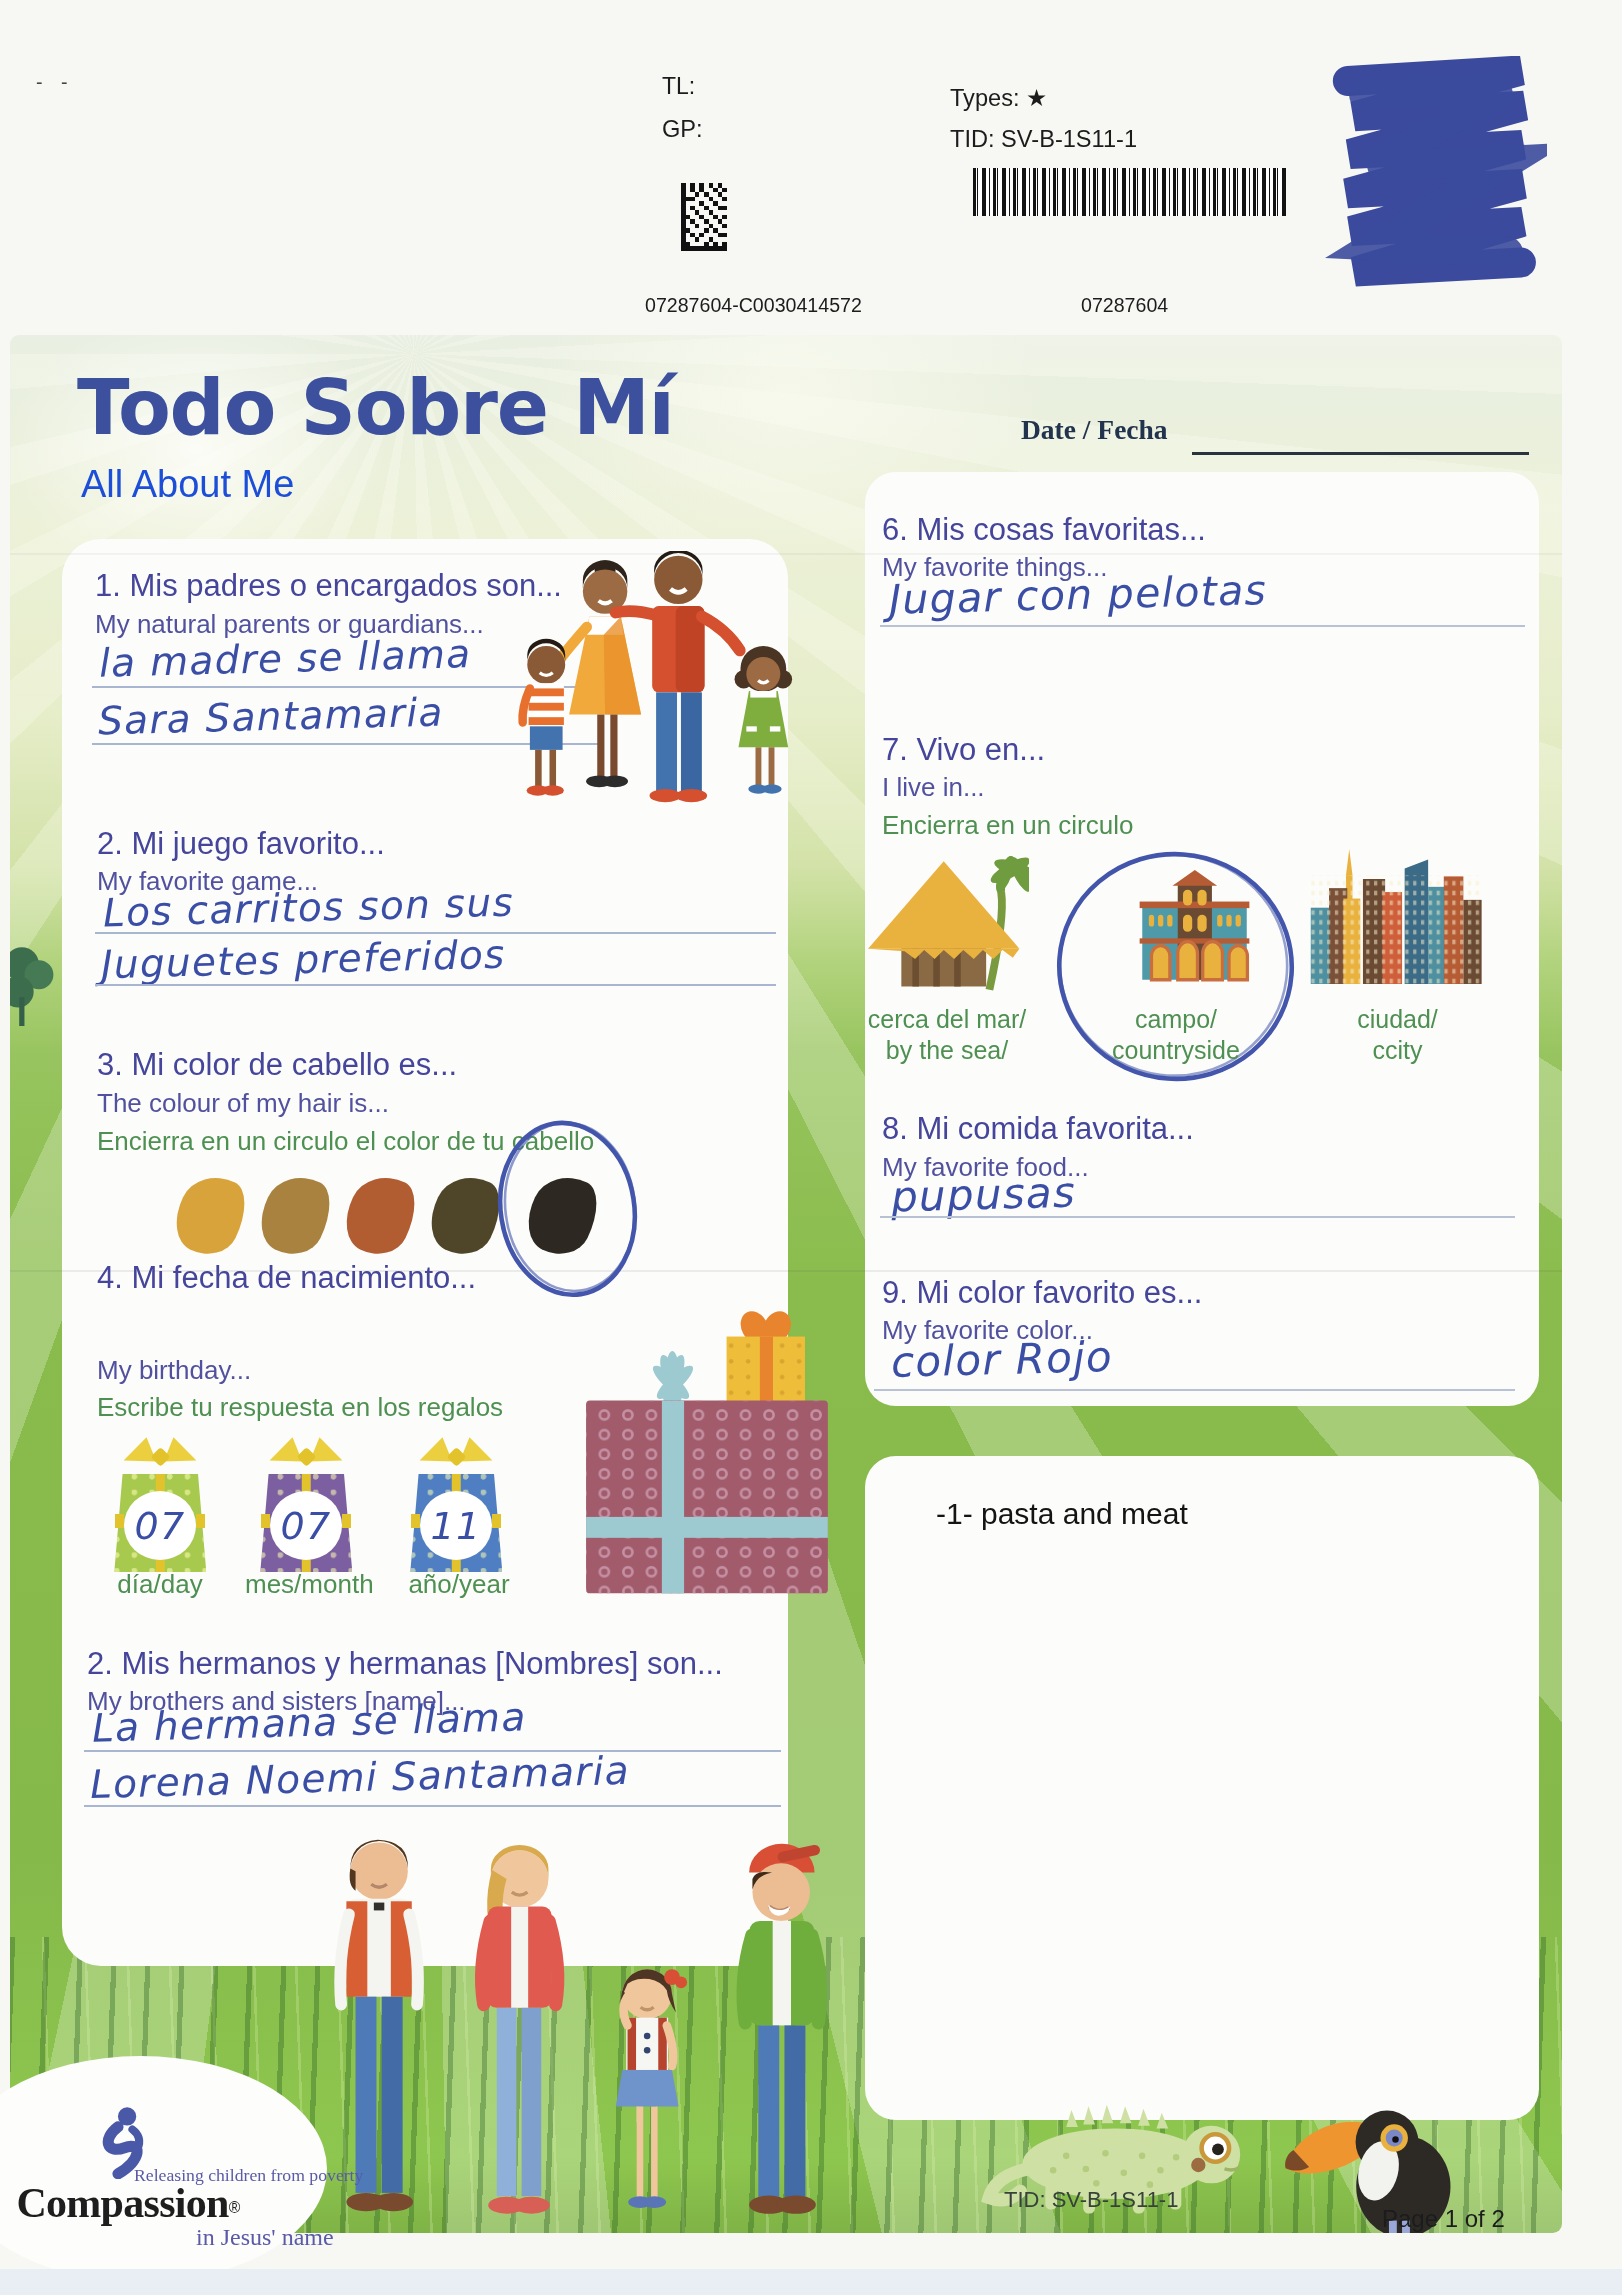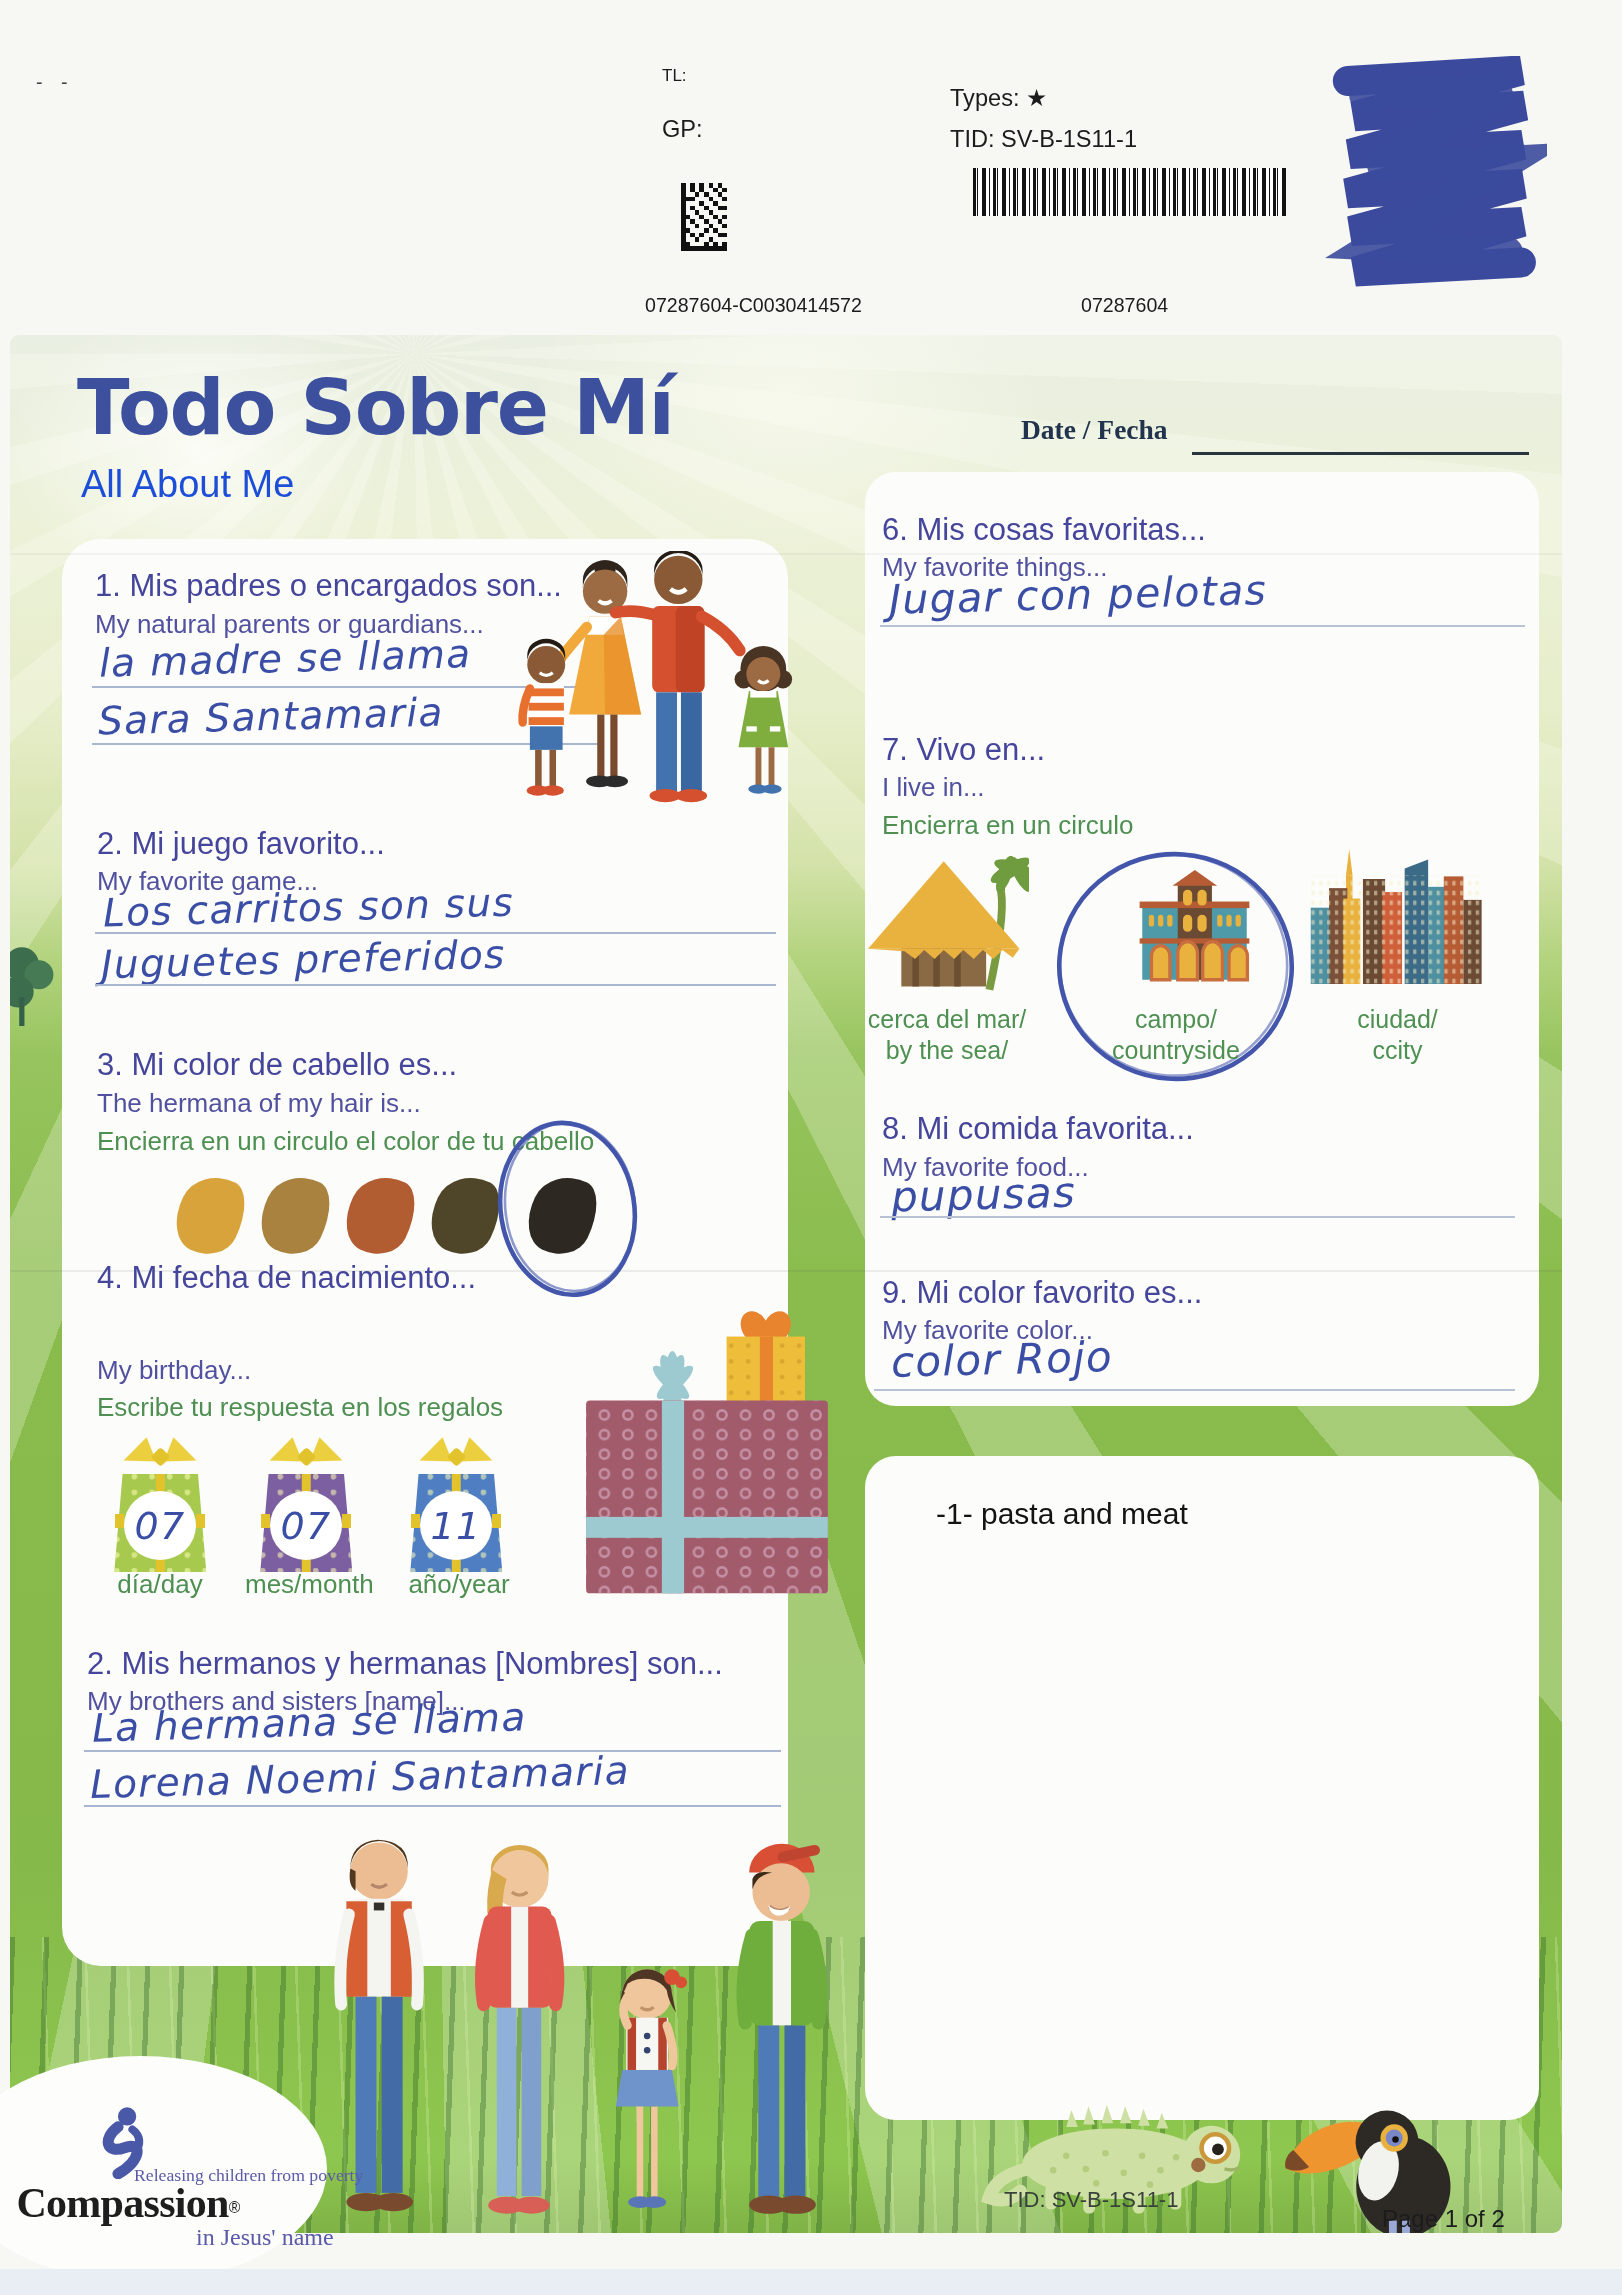--- a/index.html
+++ b/index.html
@@ -56,21 +56,21 @@
   .logo-tag{font-family:"Liberation Serif",serif;color:#5a5aa8;}
   .logo-word{font-family:"Liberation Serif",serif;font-weight:bold;color:#1e1e1e;font-size:42px;letter-spacing:-0.7px;}
   .ann-text{font-size:30px;color:#141414;}
 </style>
 </head>
 <body>
 
 <div id="page">
 
   <div class="abs hdr-txt" style="left:36px;top:71px;font-size:19.6px;letter-spacing:6.5px;color:#444;">- -</div>
-  <div class="abs hdr-txt" style="left:662px;top:66px;font-size:17px;">TL:</div>
+  <div class="abs hdr-txt" style="left:662px;top:73px;font-size:23px;">TL:</div>
   <div class="abs hdr-txt" style="left:662px;top:116px;font-size:23.6px;">GP:</div>
   <div class="abs hdr-txt" style="left:950px;top:84px;font-size:23.6px;">Types: ★</div>
   <div class="abs hdr-txt" style="left:950px;top:126px;font-size:23.6px;">TID: SV-B-1S11-1</div>
 
   <svg class="abs" style="left:681px;top:183px;" width="46" height="68" viewBox="0 0 10 15" shape-rendering="crispEdges">
     <rect x="0" y="0" width="1" height="15" fill="#111"></rect>
     <rect x="0" y="14" width="10" height="1" fill="#111"></rect>
     <path fill="#111" d="M2 0h1v1H2zM4 0h1v1H4zM6 0h1v1H6zM8 0h1v1H8zM9 1h1v1H9zM9 3h1v1H9zM9 5h1v1H9zM9 7h1v1H9zM9 9h1v1H9zM9 11h1v1H9zM9 13h1v1H9zM2 1h1v1H2zM4 1h1v1H4zM7 1h1v1H7zM3 2h1v1H3zM5 2h1v1H5zM8 2h1v1H8zM1 3h1v1H1zM2 3h1v1H2zM6 3h1v1H6zM4 4h1v1H4zM7 4h1v1H7zM2 5h1v1H2zM5 5h1v1H5zM8 5h1v1H8zM3 6h1v1H3zM6 6h1v1H6zM1 7h1v1H1zM4 7h1v1H4zM7 7h1v1H7zM2 8h1v1H2zM5 8h1v1H5zM8 8h1v1H8zM3 9h1v1H3zM6 9h1v1H6zM1 10h1v1H1zM5 10h1v1H5zM7 10h1v1H7zM2 11h1v1H2zM4 11h1v1H4zM8 11h1v1H8zM3 12h1v1H3zM6 12h1v1H6zM1 13h1v1H1zM5 13h1v1H5zM7 13h1v1H7z"></path>
   </svg>
   <div class="abs hdr-txt" style="left:645px;top:294px;font-size:19.6px;">07287604-C0030414572</div>
@@ -172,21 +172,21 @@
   </svg>
 
   <div class="abs q-t" style="left:97px;top:826px;">2. Mi juego favorito...</div>
   <div class="abs q-s" style="left:97px;top:866px;">My favorite game...</div>
   <div class="abs hand" style="left:103px;top:885px;font-size:39px;">Los carritos son sus</div>
   <div class="abs ans-line" style="left:95px;top:932px;width:681px;"></div>
   <div class="abs hand" style="left:101px;top:937px;font-size:39px;">Juguetes preferidos</div>
   <div class="abs ans-line" style="left:95px;top:984px;width:681px;"></div>
 
   <div class="abs q-t" style="left:97px;top:1047px;">3. Mi color de cabello es...</div>
-  <div class="abs q-s" style="left:97px;top:1088px;">The hermana of my hair is...</div>
+  <div class="abs q-s" style="left:97px;top:1088px;">The colour of my hair is...</div>
   <div class="abs q-i" style="left:97px;top:1126px;">Encierra en un circulo el color de tu cabello</div>
   <div class="abs dab" style="left: 178px; top: 1175px; background-color: rgb(217, 163, 60);"></div>
   <div class="abs dab" style="left: 263px; top: 1175px; background-color: rgb(169, 130, 63);"></div>
   <div class="abs dab" style="left: 348px; top: 1175px; background-color: rgb(178, 92, 49);"></div>
   <div class="abs dab" style="left: 433px; top: 1175px; background-color: rgb(79, 69, 41);"></div>
   <div class="abs dab" style="left: 530px; top: 1175px; background-color: rgb(45, 41, 34);"></div>
   <svg class="abs" style="left:489px;top:1112px;" width="157" height="193" viewBox="0 0 240 295">
     <ellipse cx="120" cy="148" rx="102" ry="132" fill="none" stroke="#4356ab" stroke-width="7" transform="rotate(-9 120 148)"></ellipse>
     <ellipse cx="124" cy="145" rx="99" ry="129" fill="none" stroke="#4356ab" stroke-width="4" opacity=".6" transform="rotate(-7 124 145)"></ellipse>
   </svg>

